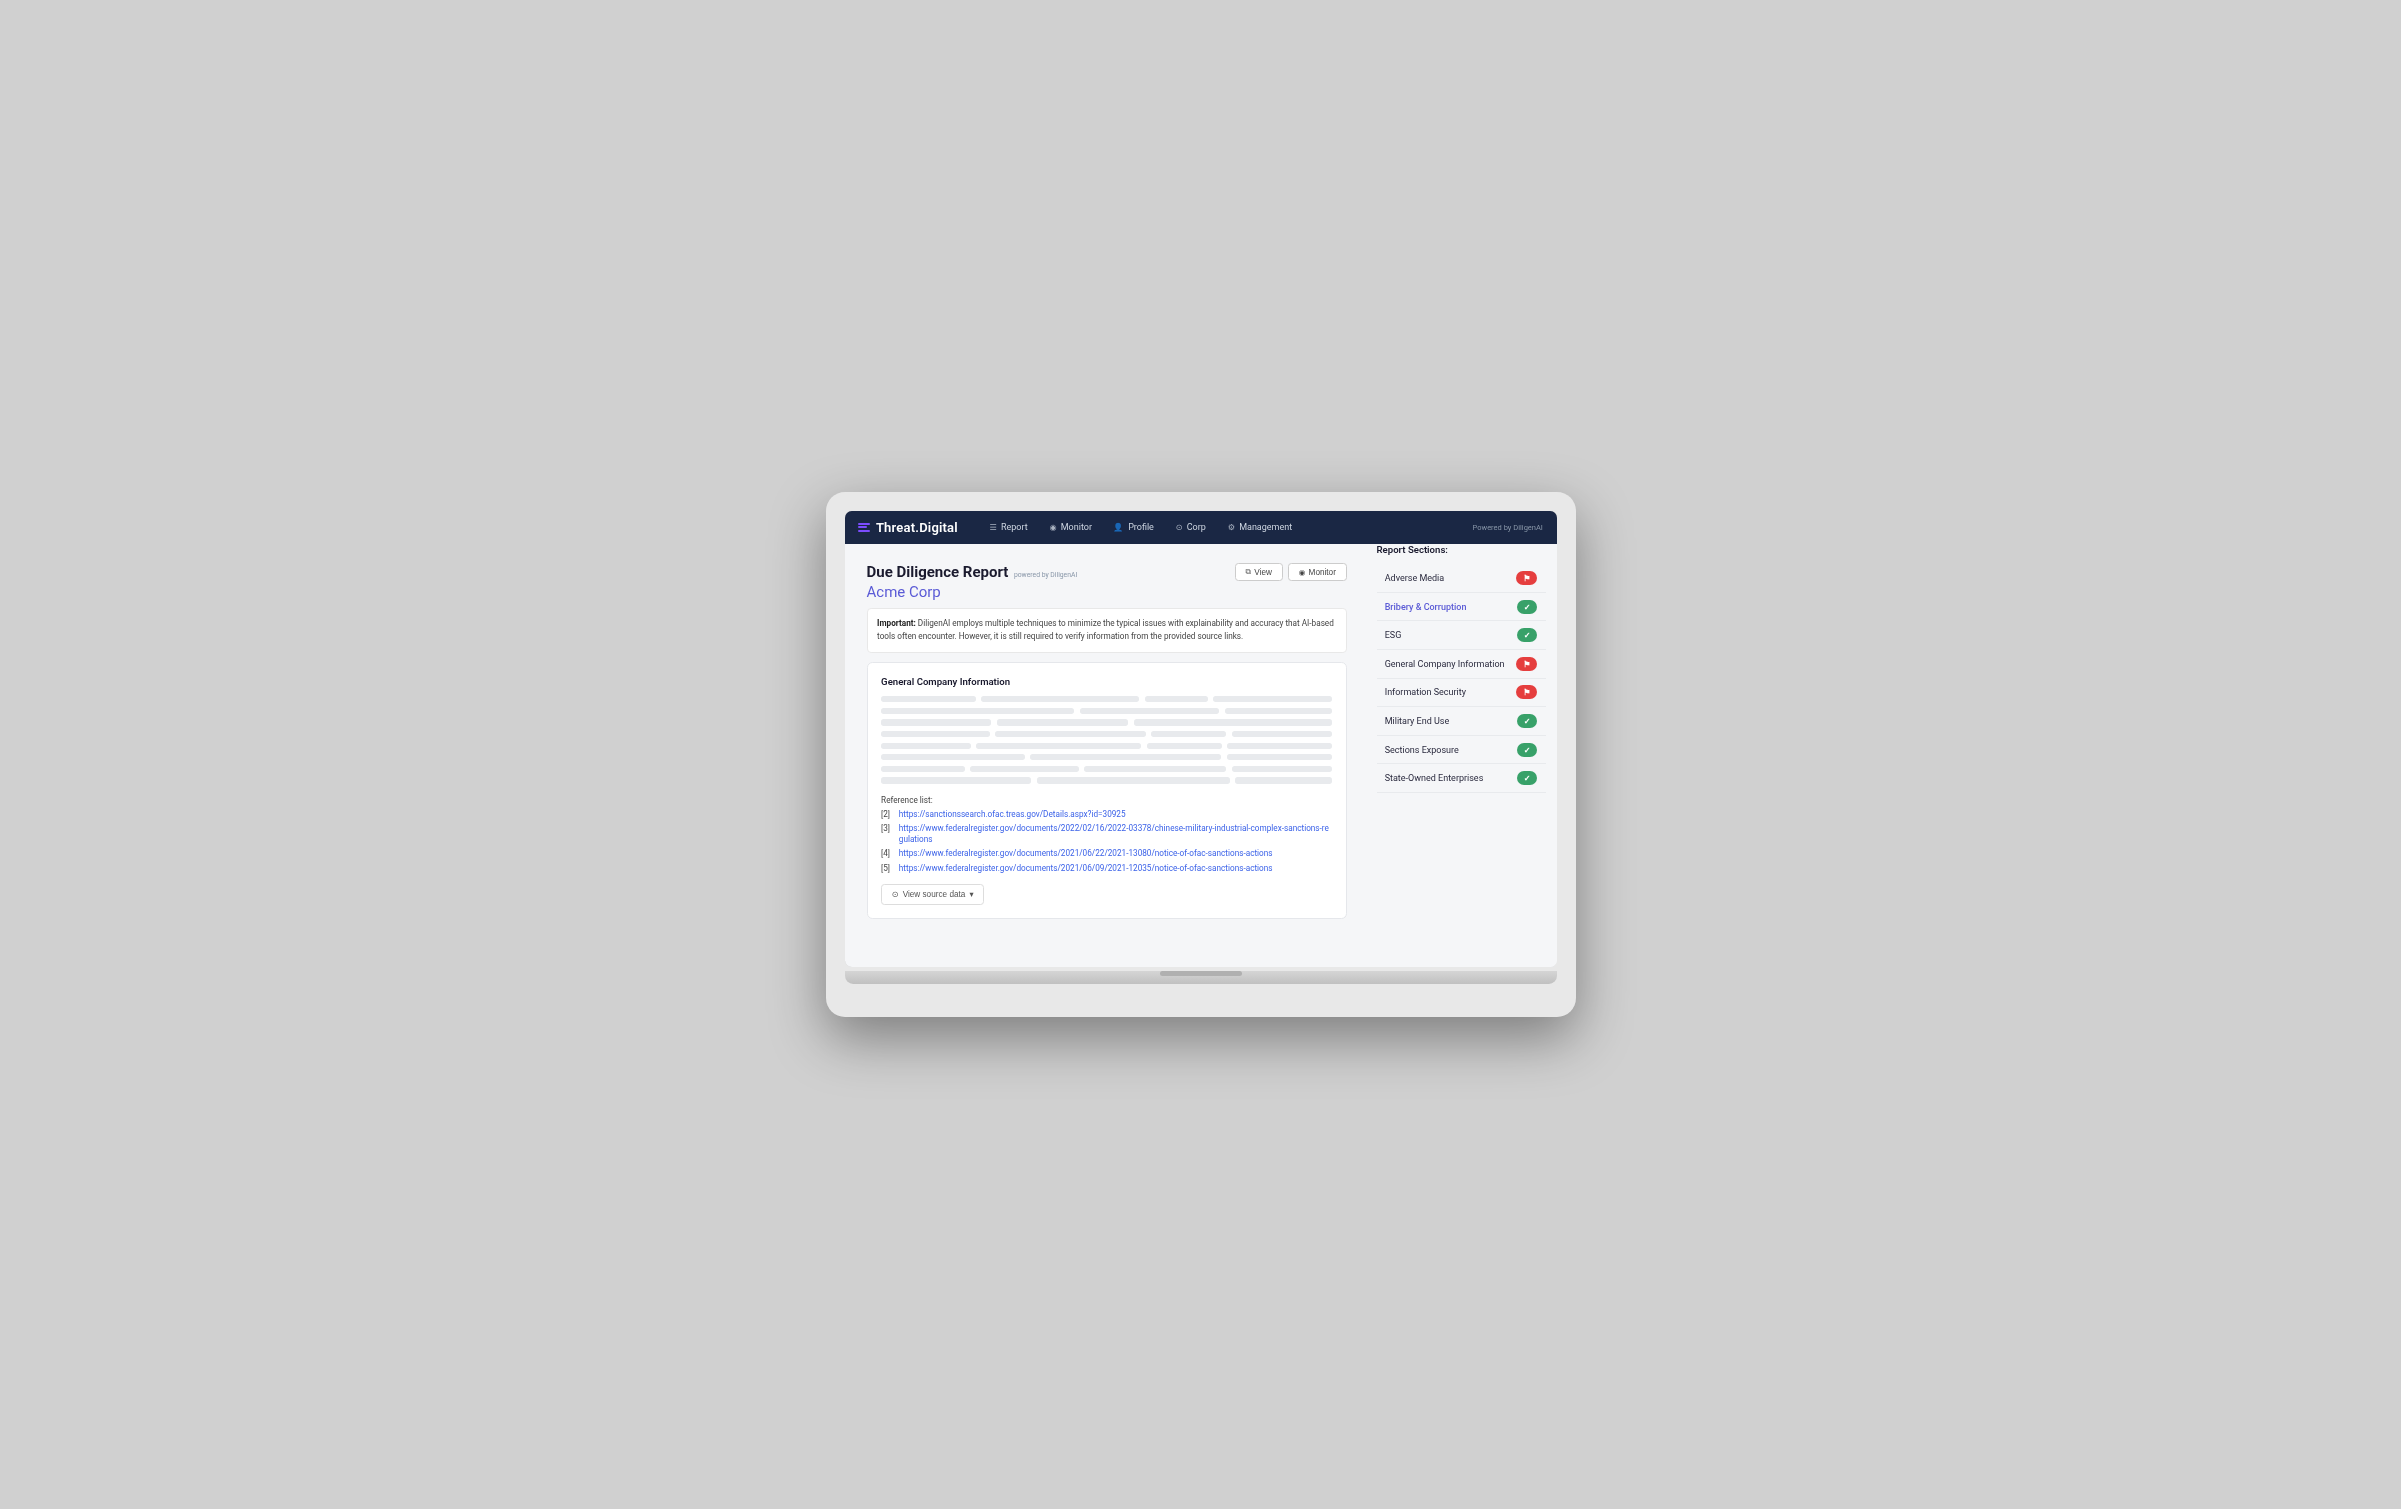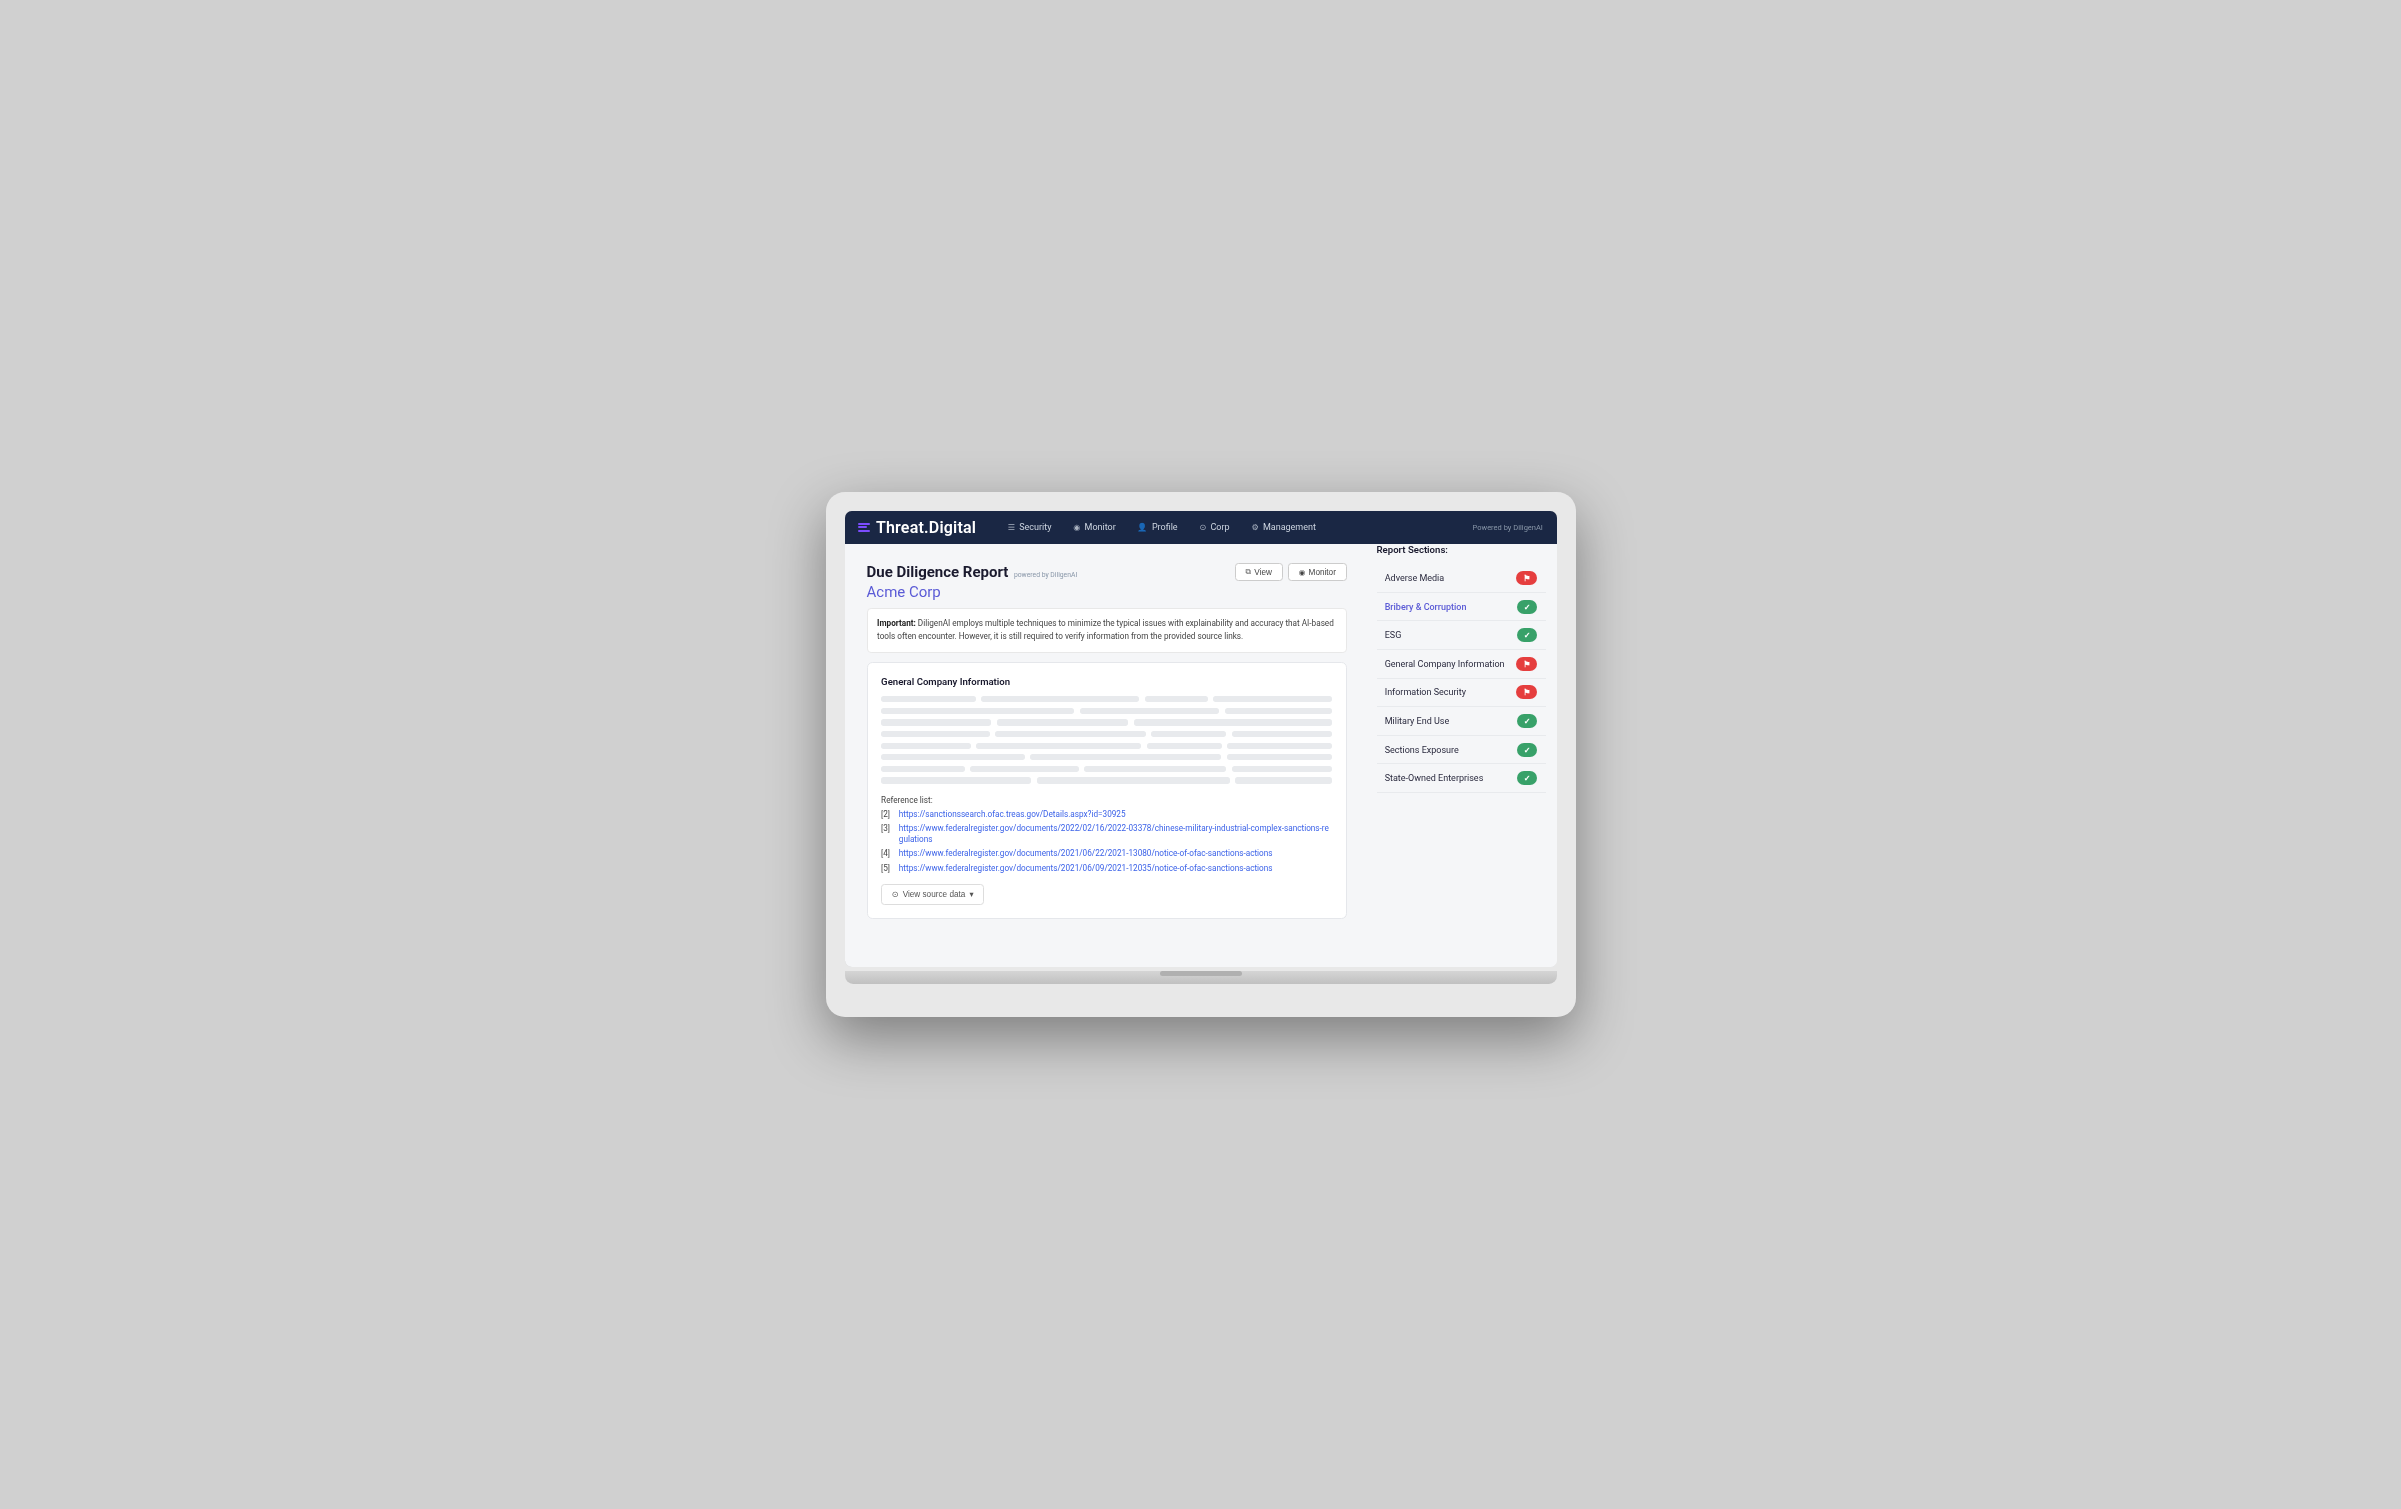--- a/index.html
+++ b/index.html
@@ -50,21 +50,21 @@
       height: 33px;
     }
     .nav-logo {
       display: flex;
       align-items: center;
       gap: 5.5px;
       margin-right: 22px;
     }
     .nav-logo-text {
       color: #fff;
-      font-size: 16px;
+      font-size: 13px;
       font-weight: 600;
       letter-spacing: 0.2px;
     }
     .nav-logo-icon {
       display: flex;
       flex-direction: column;
       gap: 1.4px;
     }
     .nav-logo-icon span {
       display: block;
@@ -265,21 +265,21 @@
         <div class="nav-logo-icon">
           <span></span>
             <span></span>
             <span></span>
         </div>
         <span class="nav-logo-text">Threat.Digital</span>
       </div>
       <div class="nav-links">
         <a class="nav-link">
           <span class="icon">☰</span>
-          <span>Security</span>
+          <span>Report</span>
         </a>
         <a class="nav-link">
           <span class="icon">◉</span>
           <span>Monitor</span>
         </a>
         <a class="nav-link">
           <span class="icon">👤</span>
           <span>Profile</span>
         </a>
         <a class="nav-link">

